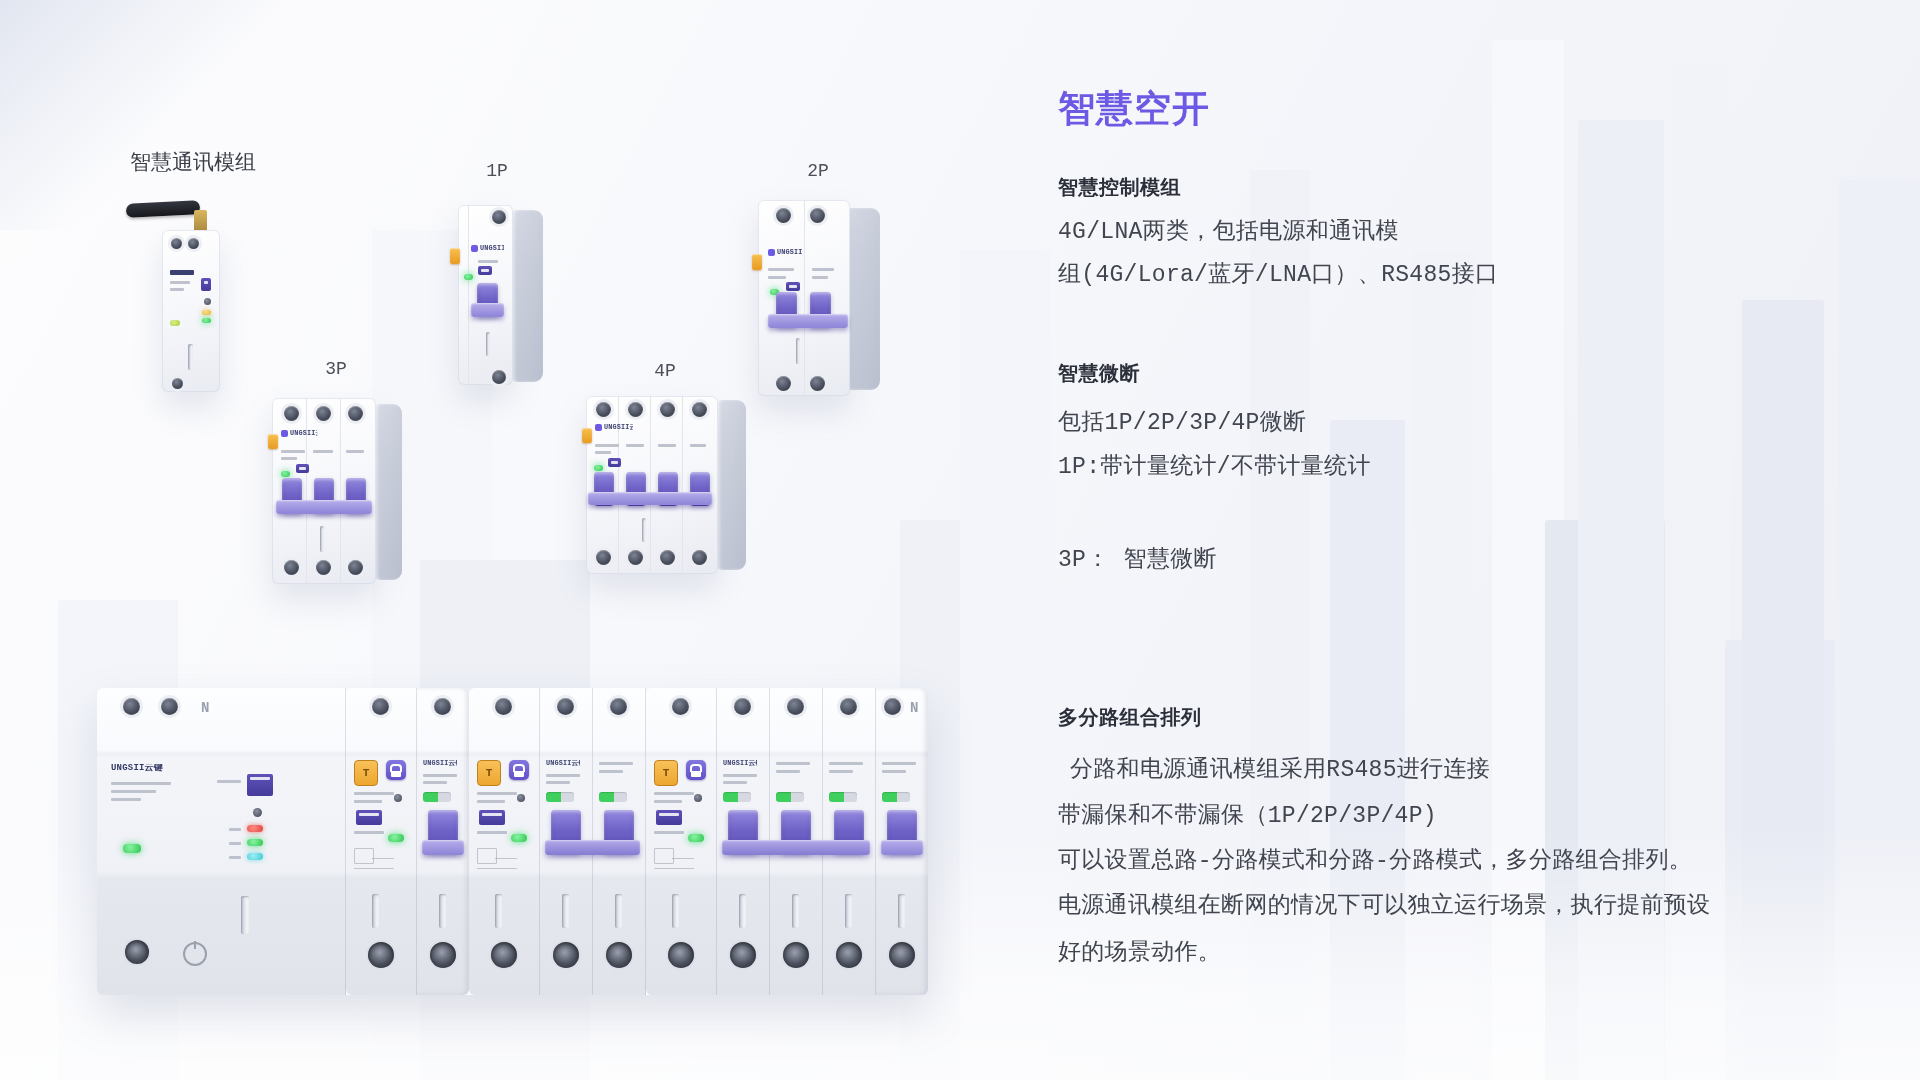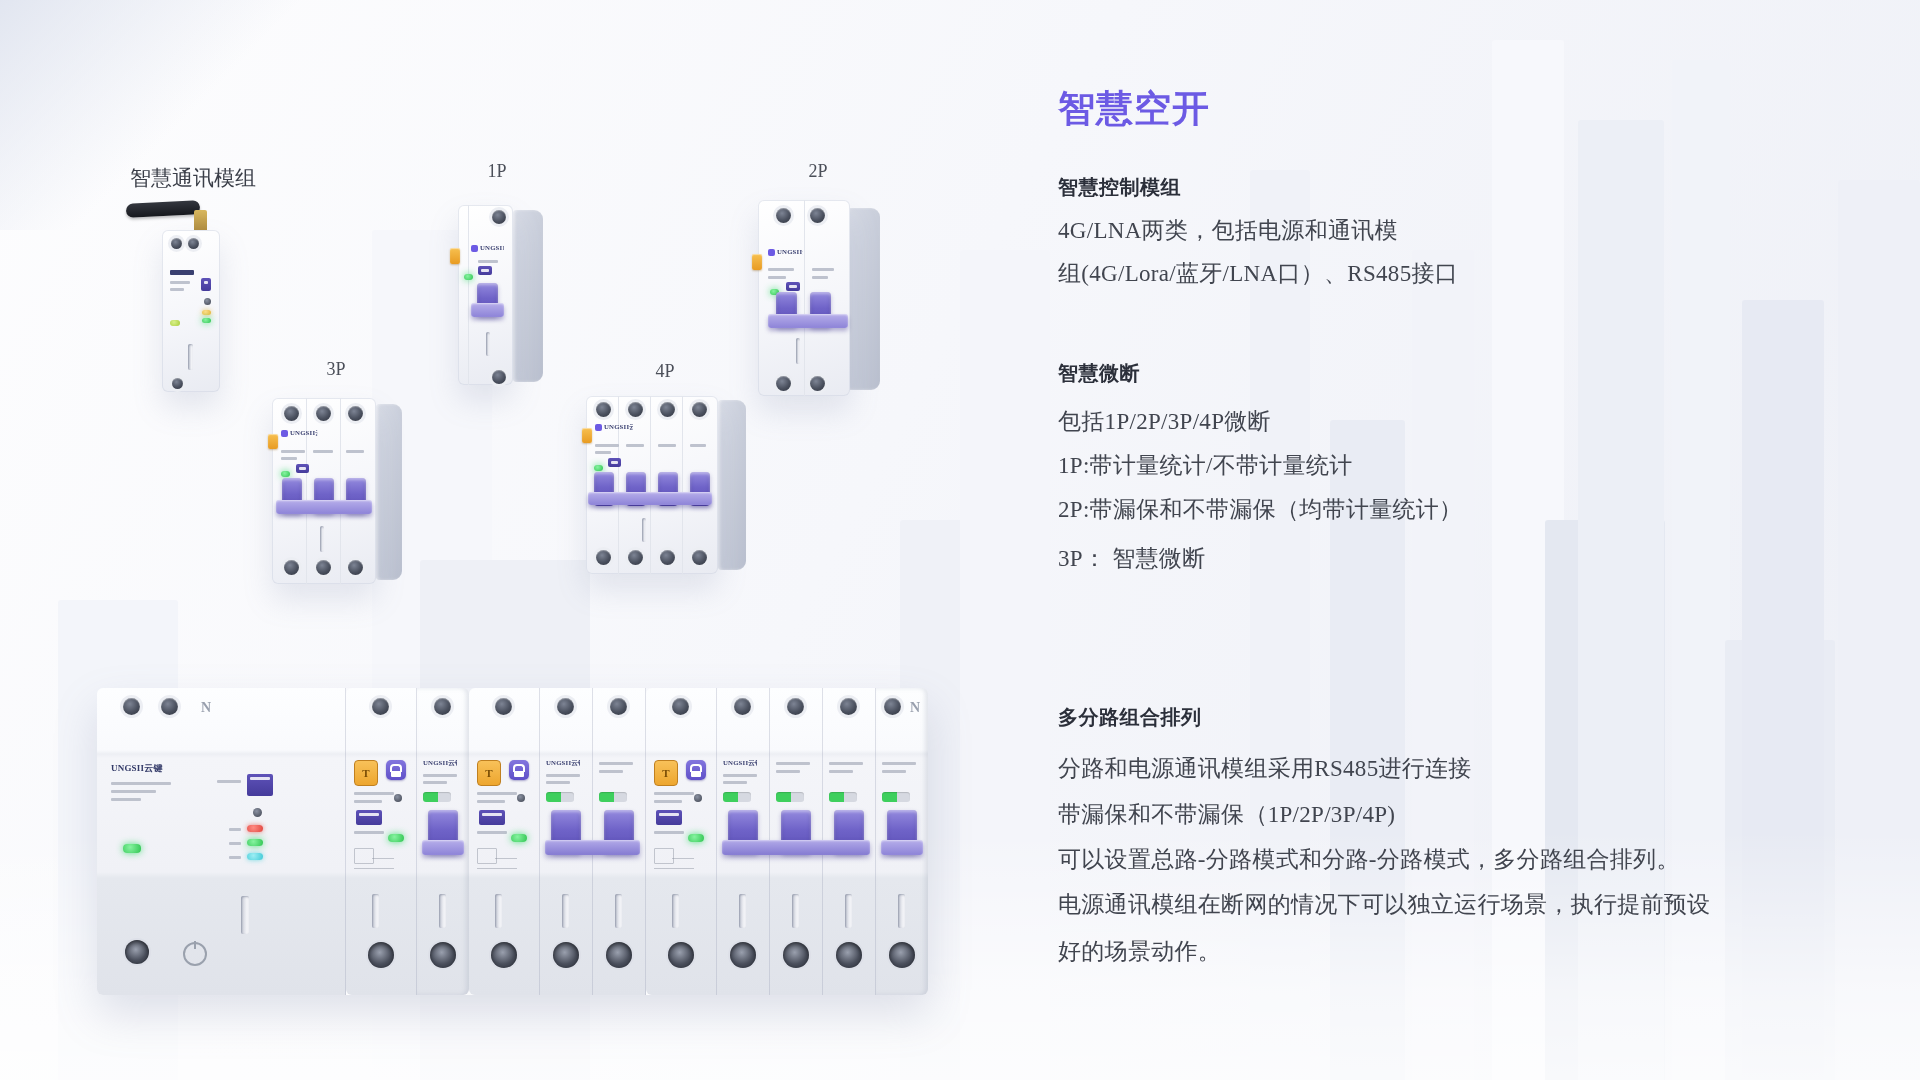--- a/index.html
+++ b/index.html
@@ -1,19 +1,19 @@
 <!DOCTYPE html>
 <html><head>
 <meta charset="utf-8">
 <style>
   html,body{margin:0;padding:0;background:#e8eaf2;}
   #stage{
     position:relative;width:1920px;height:1080px;overflow:hidden;
     background:linear-gradient(118deg,#fdfdfe 0%,#f6f7fb 45%,#edeff6 100%);
-    font-family:Liberation Serif, serif;
+    font-family:Liberation Mono, monospace;
   }
   
   .slab{position:absolute;bottom:0;border-radius:3px 3px 0 0;}
   .floor{position:absolute;left:0;right:0;bottom:0;height:250px;
     background:linear-gradient(180deg,rgba(255,255,255,0) 0%,rgba(255,255,255,.8) 65%,#ffffff 100%);opacity:.75;}
   .corner{position:absolute;left:0;top:0;width:320px;height:230px;
     background:linear-gradient(135deg,#dde2ee 0%,rgba(222,226,238,0) 55%);opacity:.85;}
   
   .r-title{position:absolute;left:1058px;font-size:37px;font-weight:bold;color:#6c5ae4;letter-spacing:1px;}
   .r-head{position:absolute;left:1058px;font-size:20px;font-weight:bold;color:#2b2f3a;letter-spacing:.5px;}
@@ -116,31 +116,30 @@
 
   <div class="r-title" style="top:84px;">智慧空开</div>
 
   <div class="r-head" style="top:174px;">智慧控制模组</div>
   <div class="r-line" style="top:215px;">4G/LNA两类，包括电源和通讯模</div>
   <div class="r-line" style="top:258px;">组(4G/Lora/蓝牙/LNA口）、RS485接口</div>
 
   <div class="r-head" style="top:360px;">智慧微断</div>
   <div class="r-line" style="top:406px;">包括1P/2P/3P/4P微断</div>
   <div class="r-line" style="top:450px;">1P:带计量统计/不带计量统计</div>
-  <div class="r-line" style="top:494px;">2P:带漏保和不带漏保（均带计量统计）</div>
   <div class="r-line" style="top:543px;">3P： 智慧微断</div>
 
   <div class="r-head" style="top:704px;">多分路组合排列</div>
-  <div class="r-line" style="top:753px;">分路和电源通讯模组采用RS485进行连接</div>
+  <div class="r-line" style="top:753px;margin-left:12px;">分路和电源通讯模组采用RS485进行连接</div>
   <div class="r-line" style="top:799px;">带漏保和不带漏保（1P/2P/3P/4P)</div>
   <div class="r-line" style="top:844px;">可以设置总路-分路模式和分路-分路模式，多分路组合排列。</div>
   <div class="r-line" style="top:889px;">电源通讯模组在断网的情况下可以独立运行场景，执行提前预设</div>
   <div class="r-line" style="top:936px;">好的场景动作。</div>
 
-  <div class="p-label" style="left:192px;top:164px;transform:none;left:130px;">智慧通讯模组</div>
+  <div class="p-label" style="left:192px;top:148px;transform:none;left:130px;">智慧通讯模组</div>
   <div class="p-label small" style="left:497px;top:161px;">1P</div>
   <div class="p-label small" style="left:818px;top:161px;">2P</div>
   <div class="p-label small" style="left:336px;top:359px;">3P</div>
   <div class="p-label small" style="left:665px;top:361px;">4P</div>
 
   <div class="breaker" style="left:124px;top:194px;width:104px;height:204px;z-index:2;">
     <div class="antenna" style="left:2px;top:8px;width:74px;height:14px;"></div>
     <div class="gold" style="left:70px;top:16px;width:13px;height:24px;"></div>
     <div class="brk-face" style="left:38px;top:36px;width:58px;height:162px;"></div>
     <div class="screw" style="left:47px;top:44px;width:11px;height:11px;"></div>

